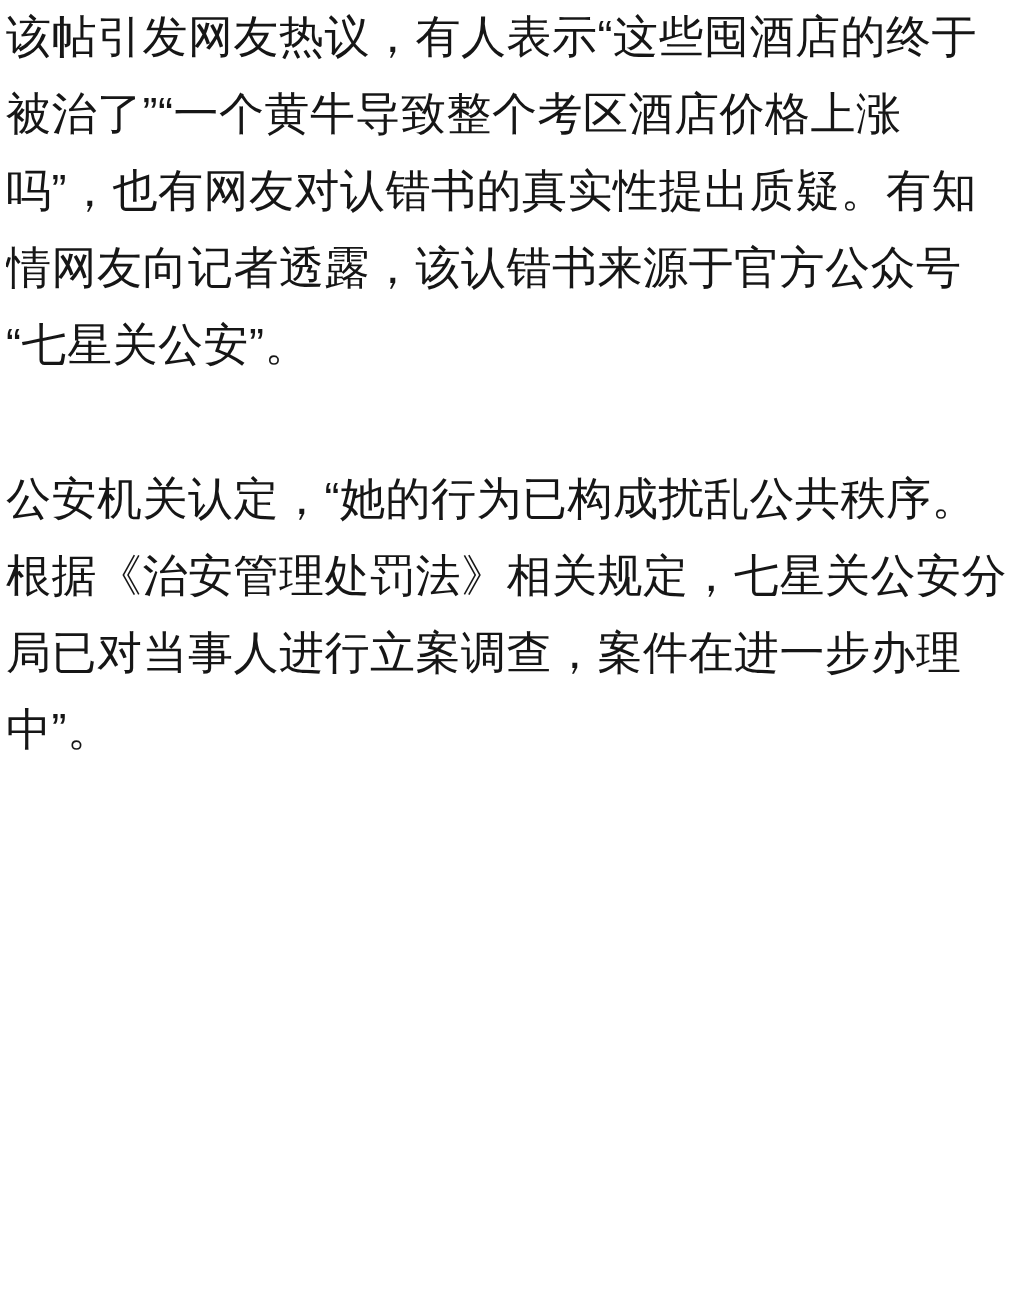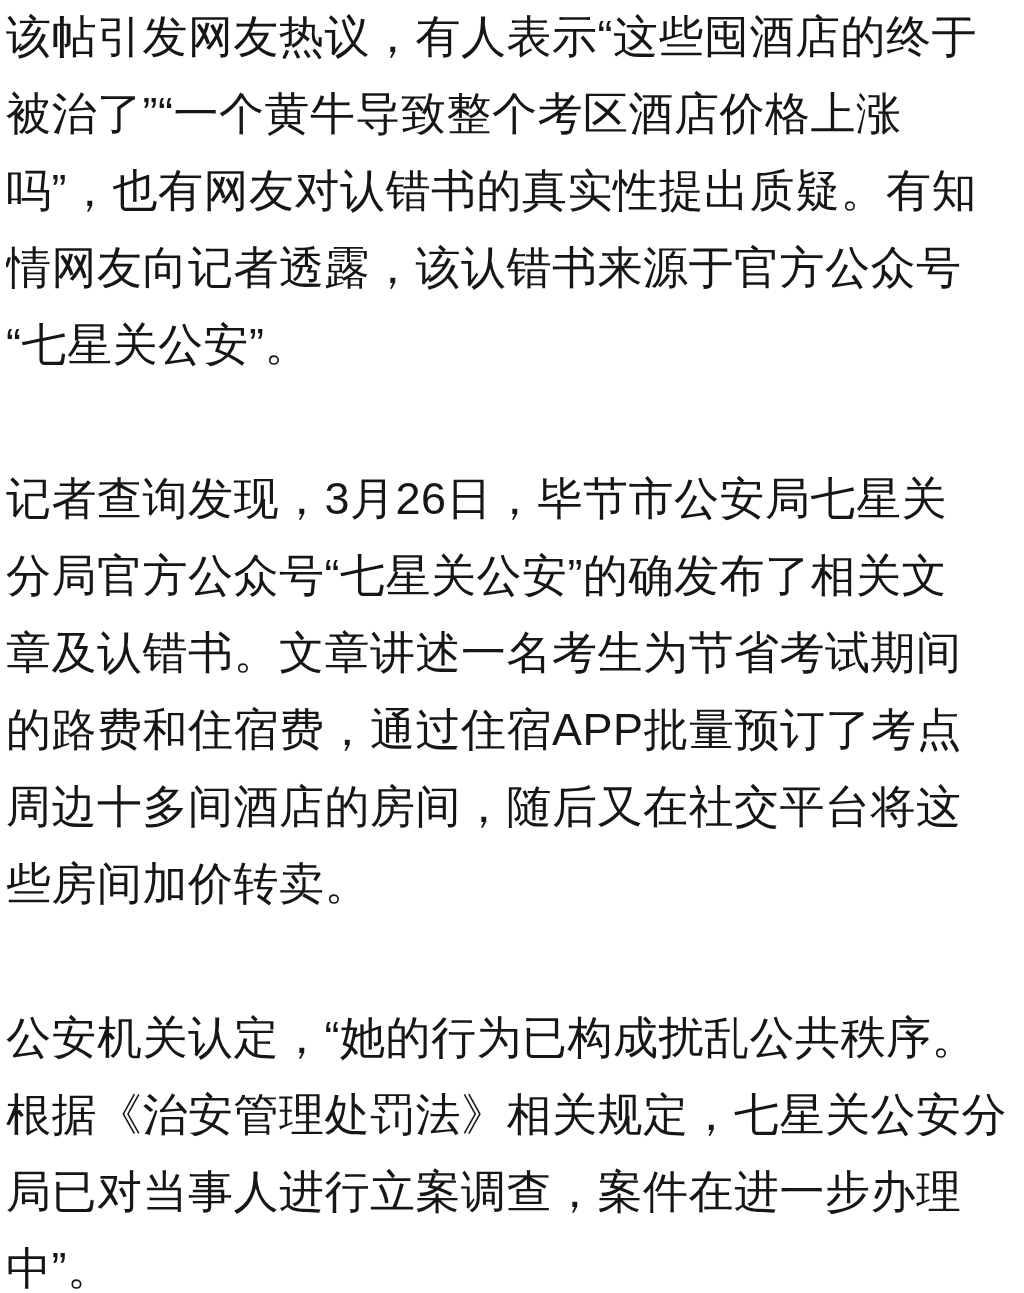--- a/index.html
+++ b/index.html
@@ -35,23 +35,17 @@
 </style>
 </head>
 <body style="background: rgb(255, 255, 255);">
 
 <div class="article" id="article" style="color: rgb(22, 22, 22);">
     <p class="para">该帖引发网友热议，有人表示“这些囤酒店的终于
 被治了”“一个黄牛导致整个考区酒店价格上涨
 吗”，也有网友对认错书的真实性提出质疑。有知
 情网友向记者透露，该认错书来源于官方公众号
 “七星关公安”。</p>
-    <p class="para">记者查询发现，3月26日，毕节市公安局七星关
-分局官方公众号“七星关公安”的确发布了相关文
-章及认错书。文章讲述一名考生为节省考试期间
-的路费和住宿费，通过住宿APP批量预订了考点
-周边十多间酒店的房间，随后又在社交平台将这
-些房间加价转卖。</p>
     <p class="para">公安机关认定，“她的行为已构成扰乱公共秩序。
 根据《治安管理处罚法》相关规定，七星关公安分
 局已对当事人进行立案调查，案件在进一步办理
 中”。</p>
   </div>
 
 </body></html>

